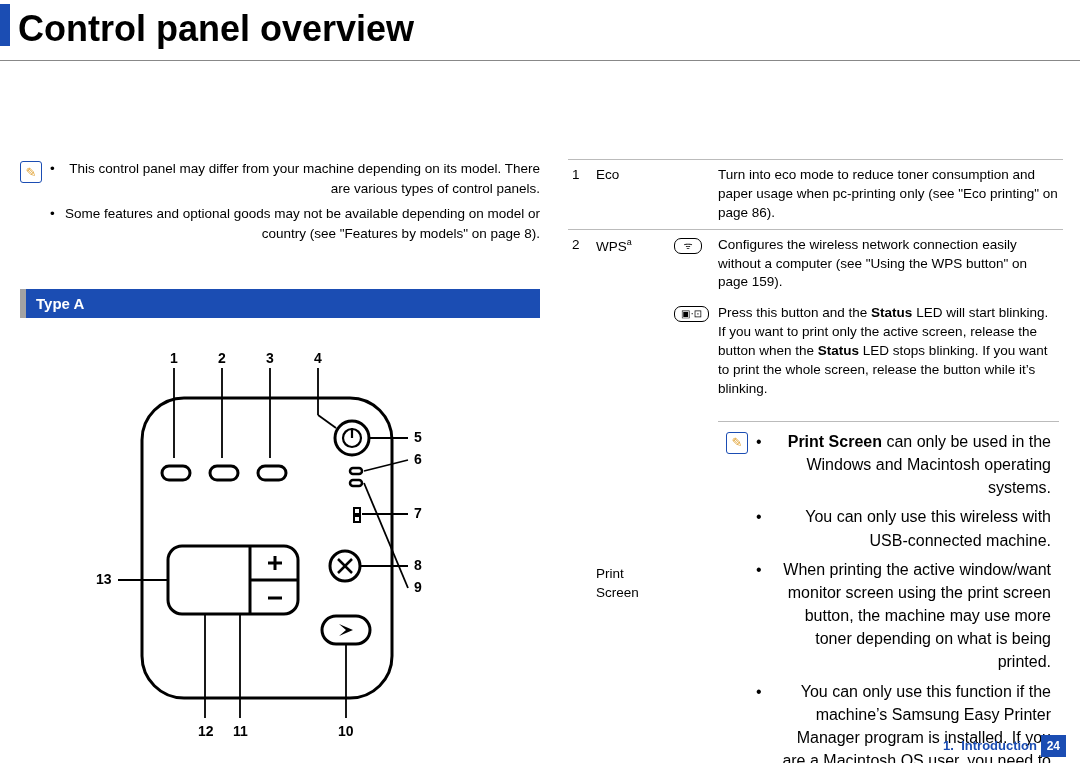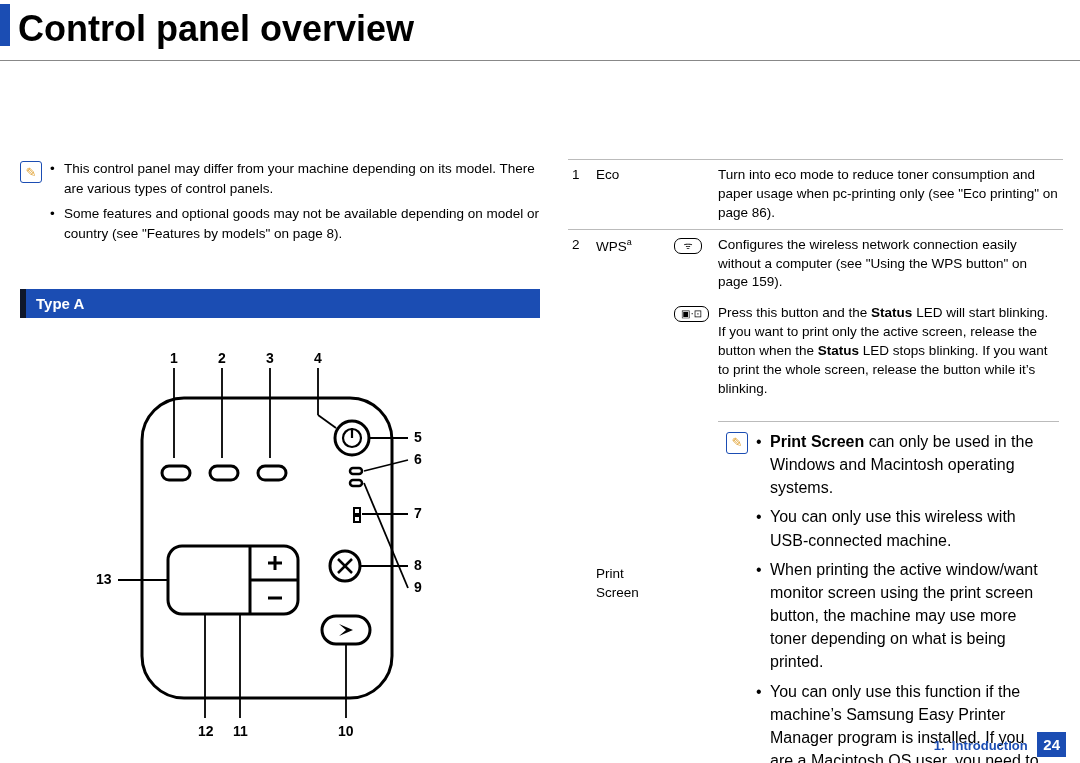--- a/index.html
+++ b/index.html
@@ -63,42 +63,42 @@
     height: 22px;
     border: 1px solid #1b4db3;
     border-radius: 3px;
     display: flex;
     align-items: center;
     justify-content: center;
     flex-shrink: 0;
     margin-top: 2px;
   }
   .pencil { font-size: 13px; color: #e0a030; }
-  .note-list { list-style: none; }
+  .note-list { list-style: none; text-align: right; }
   .note-list li {
     position: relative;
     padding-left: 14px;
     line-height: 1.45;
     margin-bottom: 6px;
     font-size: 13.5px;
   }
   .note-list li::before {
     content: "•";
     position: absolute;
     left: 0;
     top: 0;
   }
   .section-heading {
     background: #1b4db3;
     color: #fff;
     font-weight: bold;
     padding: 6px 10px;
     font-size: 15px;
     margin-top: 40px;
-    border-left: 6px solid #0f172a;
+    border-left: 6px solid #a3a3a3;
   }
   .diagram-wrap {
     margin-top: 30px;
     display: flex;
     justify-content: center;
   }
 
   
   .feat-table {
     width: 100%;
@@ -138,22 +138,21 @@
     right: 14px;
     font-size: 13px;
     font-weight: bold;
     color: #1b4db3;
   }
   .page-box {
     display: inline-block;
     background: #1b4db3;
     color: #fff;
     padding: 4px 6px;
-    margin-left: 6px;
-    font-size: 15px;
+    font-size: 12px;
   }
 </style>
 </head>
 <body>
 
 <div class="title-bar">
   <div class="title-accent"></div>
   <div class="title">Control panel overview</div>
   <div class="title-underline"></div>
 </div>

